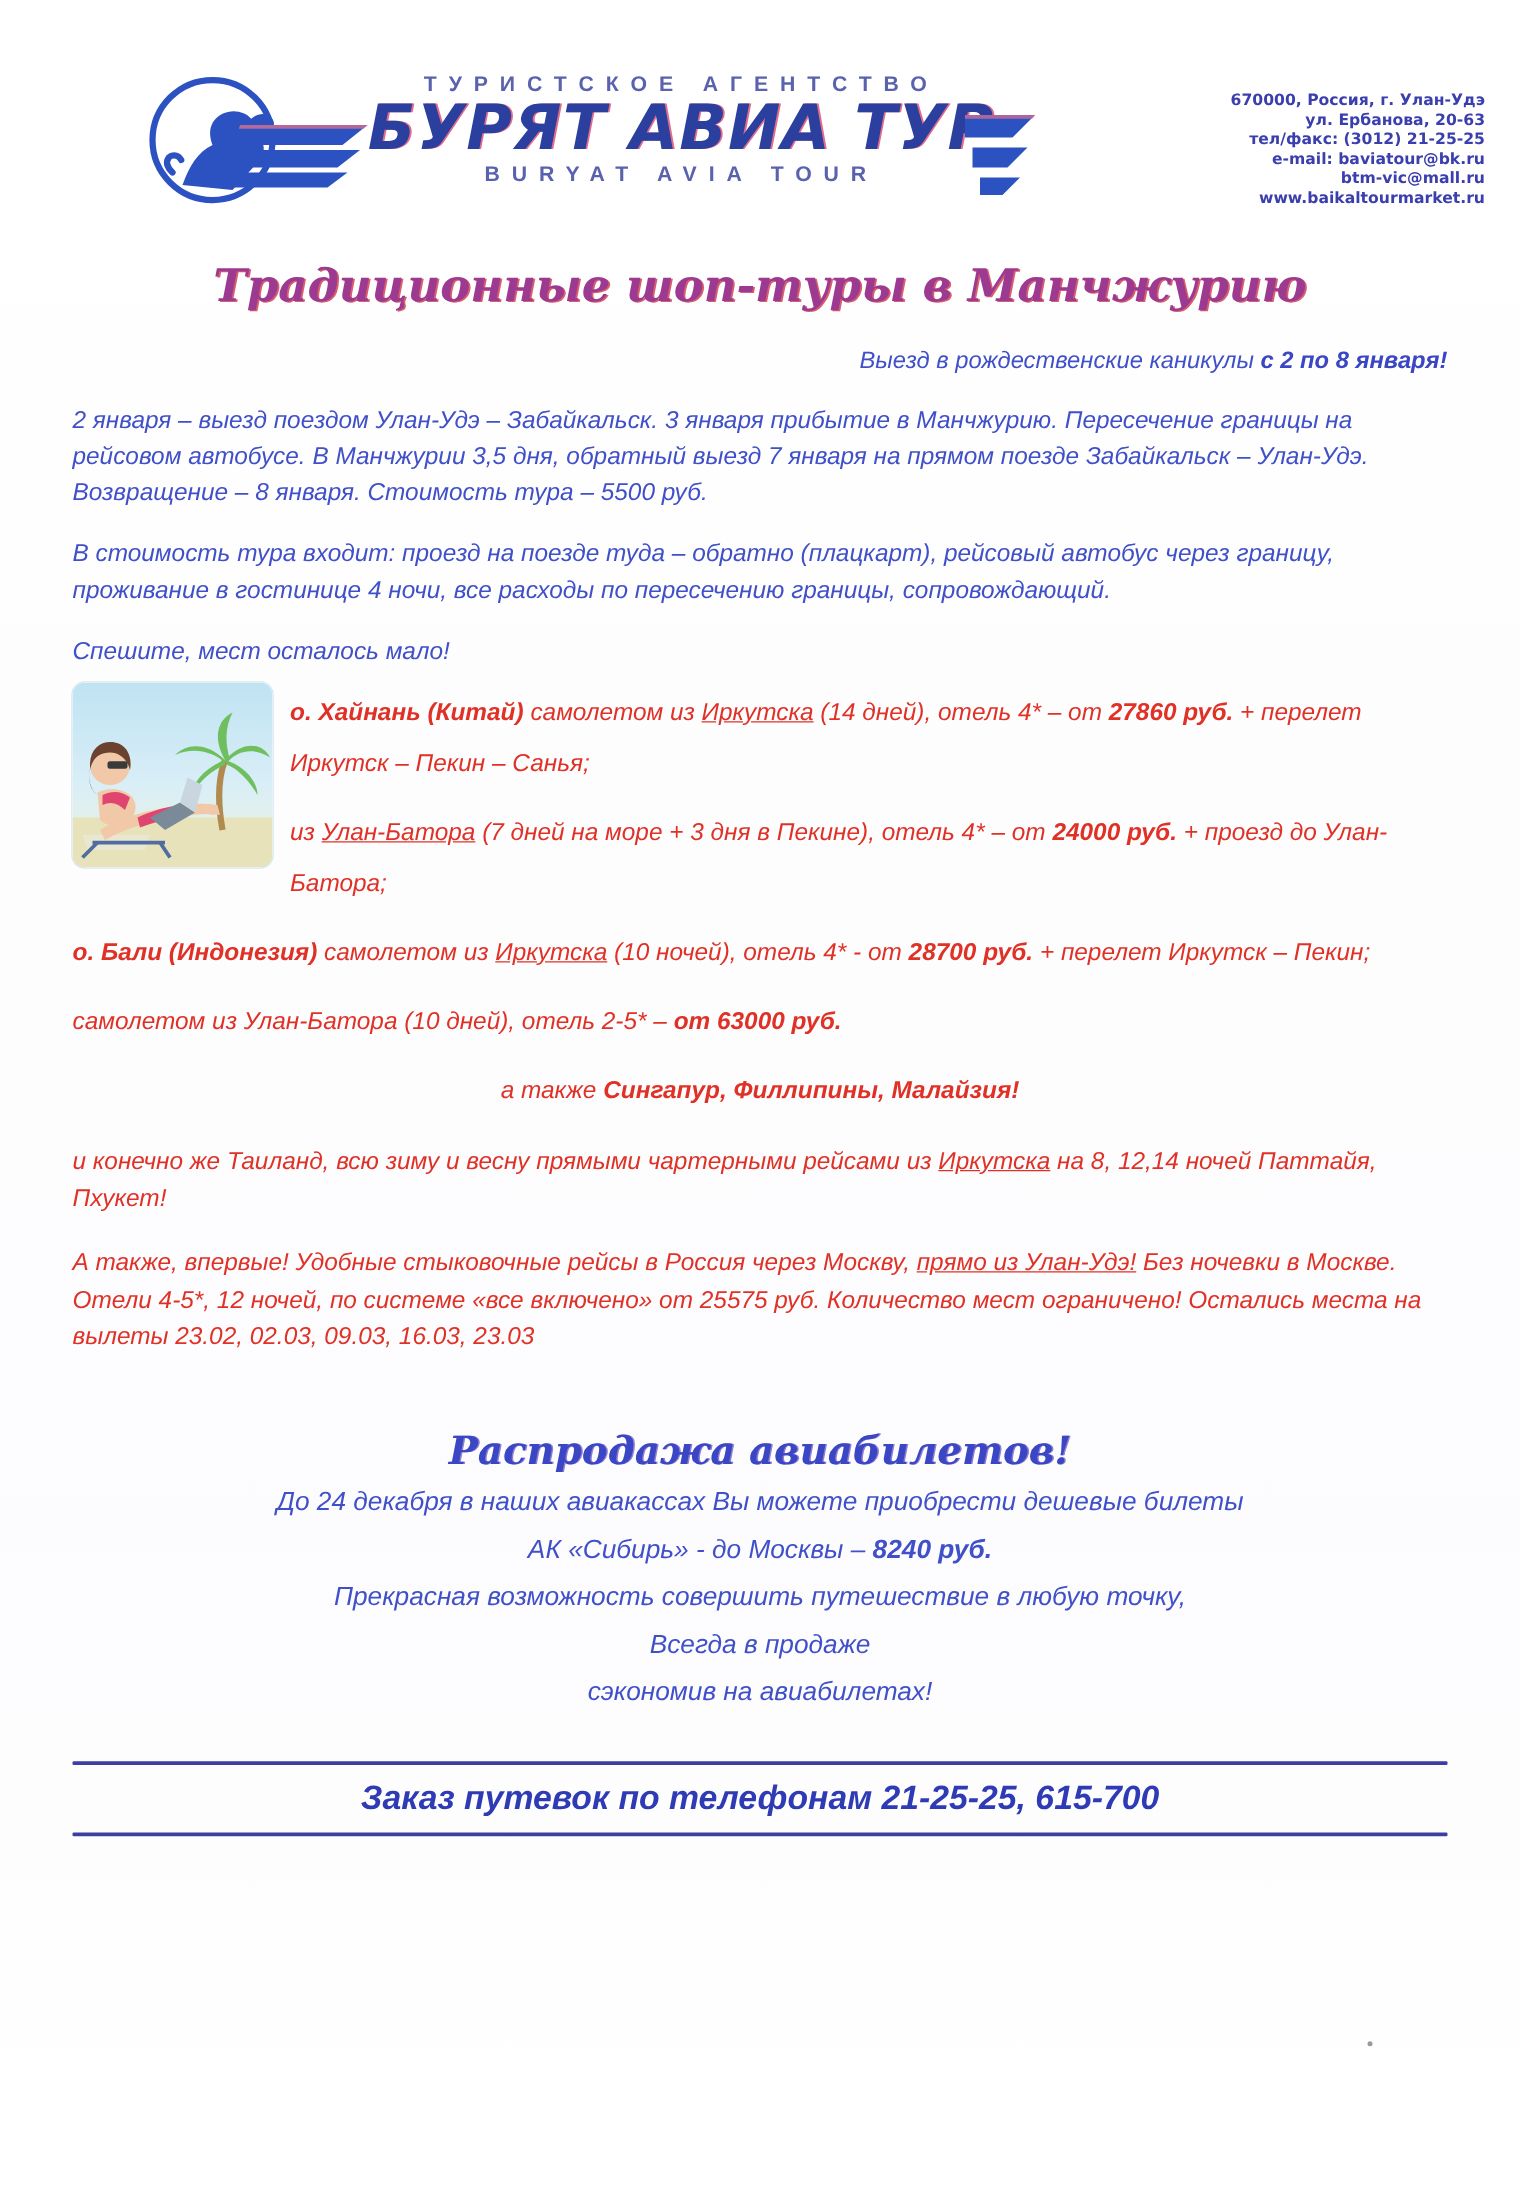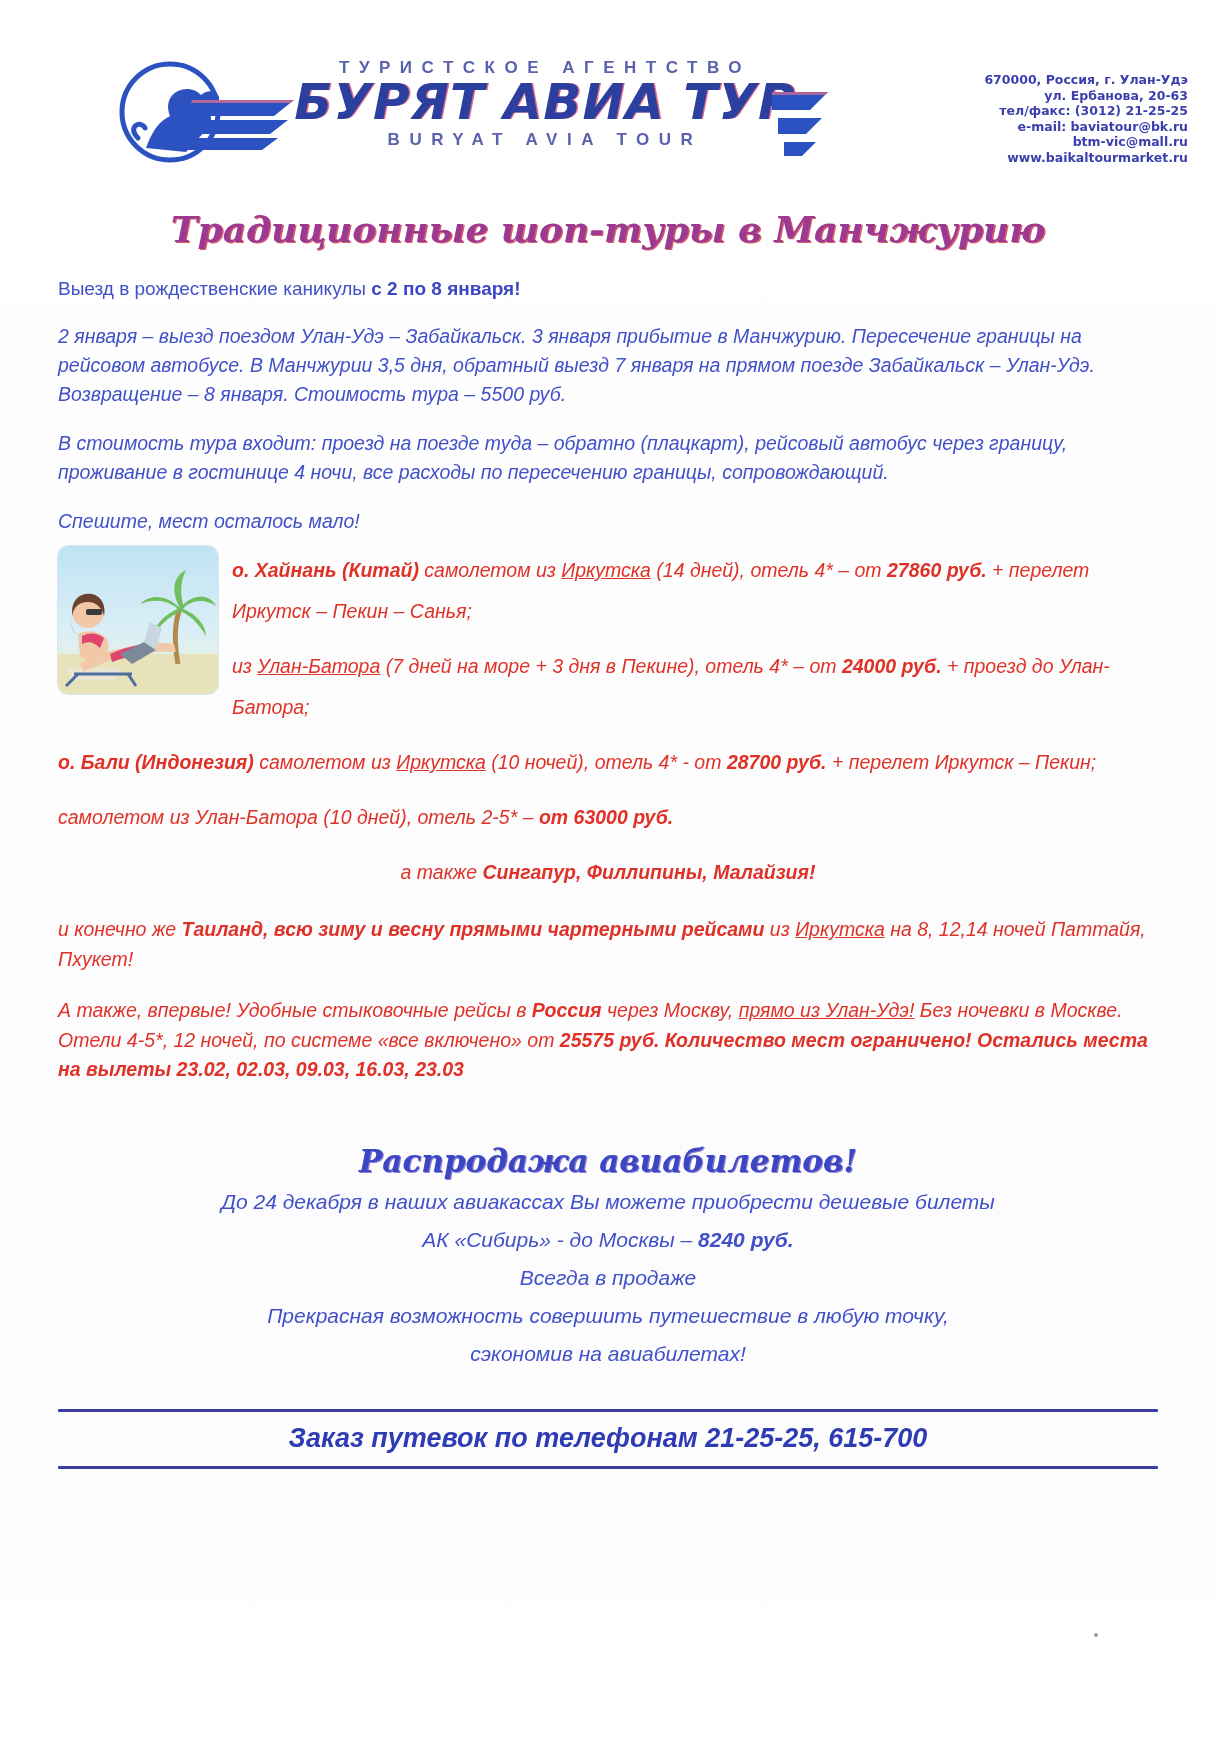--- a/index.html
+++ b/index.html
@@ -68,23 +68,23 @@
   h1.headline{
     font-family:"DejaVu Serif", serif;
     font-style:italic;font-weight:700;
     font-size:36px;line-height:42px;
     color:#9c3a92;
     text-align:center;
     margin:30px 0 0 0;
     text-shadow:1.4px 0.6px 0 #d95d6a;
   }
   .sub-line{
-    text-align:left;
+    text-align:right;
     font-size:19px;line-height:26px;
-    color:#4050c8;
+    font-style:italic;color:#4050c8;
     margin:26px 0 0 0;font-weight:500;
   }
   .sub-line b{font-weight:700;color:#3a46c4;}
 
   p.body{
     font-size:19.5px;line-height:29px;
     font-style:italic;color:#4050c8;
     margin:20px 0 0 0;
     text-align:left;
   }
@@ -116,21 +116,21 @@
     font-size:19.5px;line-height:41px;
     font-style:italic;
     margin:14px 0 0 0;
   }
   .red-block b{font-weight:700;}
   .red-block u{text-decoration:underline;}
   .red-p{
     color:#e03127;font-size:19.5px;line-height:29.5px;
     font-style:italic;margin:22px 0 0 0;clear:both;
   }
-  .red-p b{font-weight:700;text-align:right;}
+  .red-p b{font-weight:400;text-align:right;}
   .red-p u{text-decoration:underline;}
 
   h3.saleshead{
     font-family:"DejaVu Serif", serif;
     font-style:italic;font-weight:700;
     font-size:31px;
     color:#3a46c4;
     text-align:center;
     margin:58px 0 0 0;
     text-shadow:1.2px 0.5px 0 #8f7fd0;
@@ -310,22 +310,22 @@
     <p class="red-p">
       <span>А также, впервые! Удобные стыковочные рейсы в </span><b>Россия</b><span> через Москву, </span><u>прямо из Улан-Удэ!</u><span> Без ночевки в Москве. Отели 4-5*, 12 ночей, по системе «все включено» от </span><b>25575 руб. Количество мест ограничено! Остались места на вылеты 23.02, 02.03, 09.03, 16.03, 23.03</b>
     </p>
 
     <h3 class="saleshead">Распродажа авиабилетов!</h3>
 
     <div class="blue-center">До 24 декабря в наших авиакассах Вы можете приобрести дешевые билеты</div>
     <div class="blue-center">
       <span>АК «Сибирь» - до Москвы – </span><b>8240 руб.</b>
     </div>
+    <div class="blue-center">Прекрасная возможность совершить путешествие в любую точку,</div>
     <div class="blue-center">Всегда в продаже</div>
-    <div class="blue-center">Прекрасная возможность совершить путешествие в любую точку,</div>
     <div class="blue-center">сэкономив на авиабилетах!</div>
 
     <div class="rule"></div>
     <div class="footer">Заказ путевок по телефонам 21-25-25, 615-700</div>
     <div class="rule2"></div>
   </div>
 
   <div class="speck"></div>
 </div>
 

